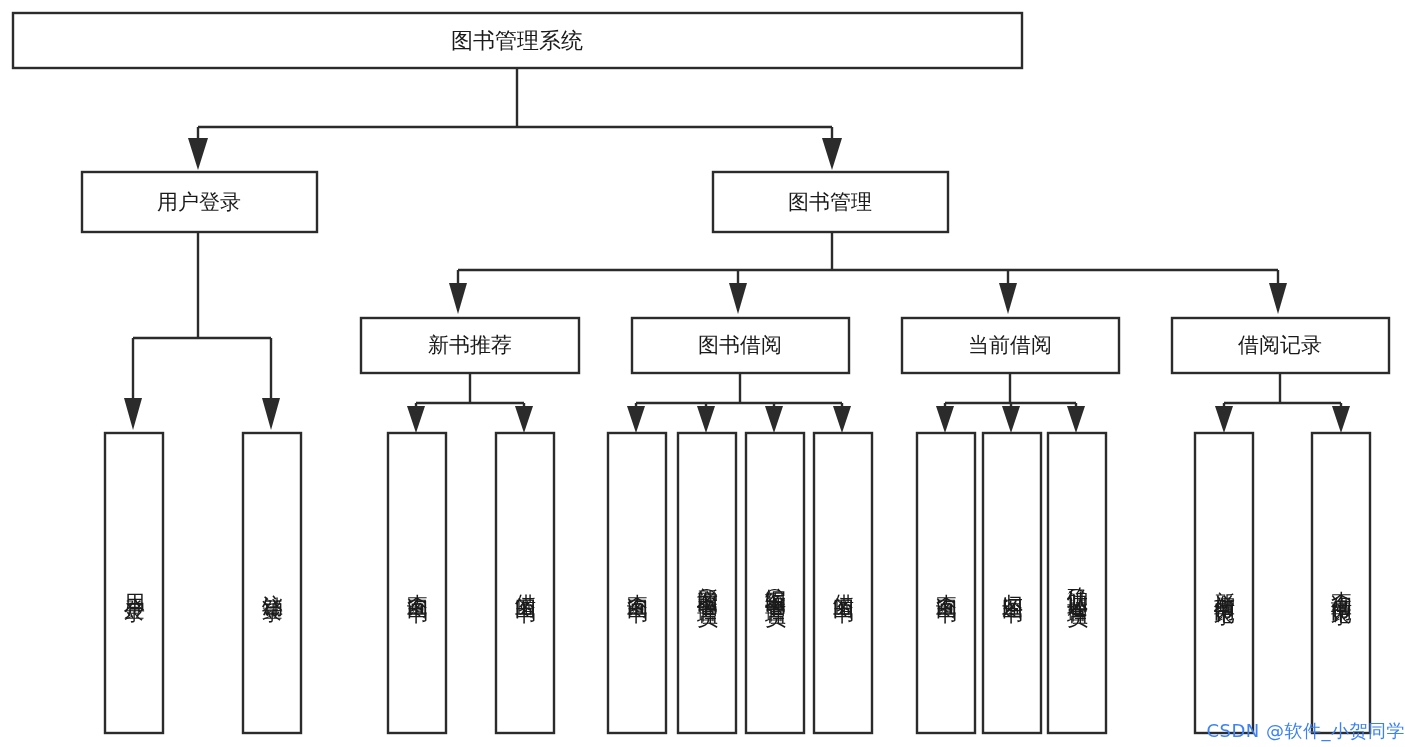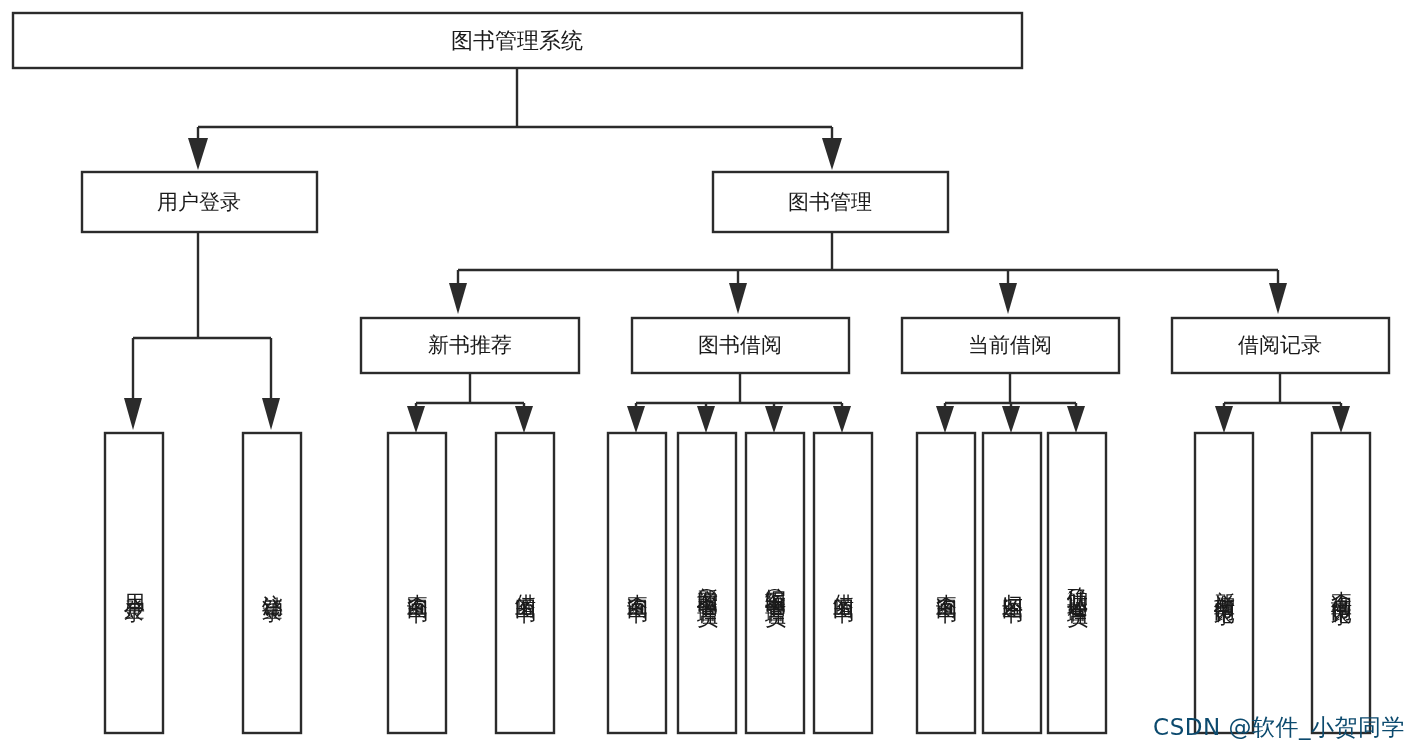--- a/index.html
+++ b/index.html
@@ -71,22 +71,22 @@
     line-height: 1.18;
     letter-spacing: 3px;
     color: #1a1a1a;
     white-space: nowrap;
   }
   #watermark {
     position: absolute;
     right: 8px;
     bottom: 4px;
     font-family: "DejaVu Sans", "Liberation Sans", sans-serif;
-    font-size: 23px;
-    color: #0c4a6e;
+    font-size: 18px;
+    color: #3b82f6;
     letter-spacing: 0.5px;
     pointer-events: none;
     user-select: none;
   }
 </style>
 </head>
 <body>
 
 <div id="diagram-root">
 

